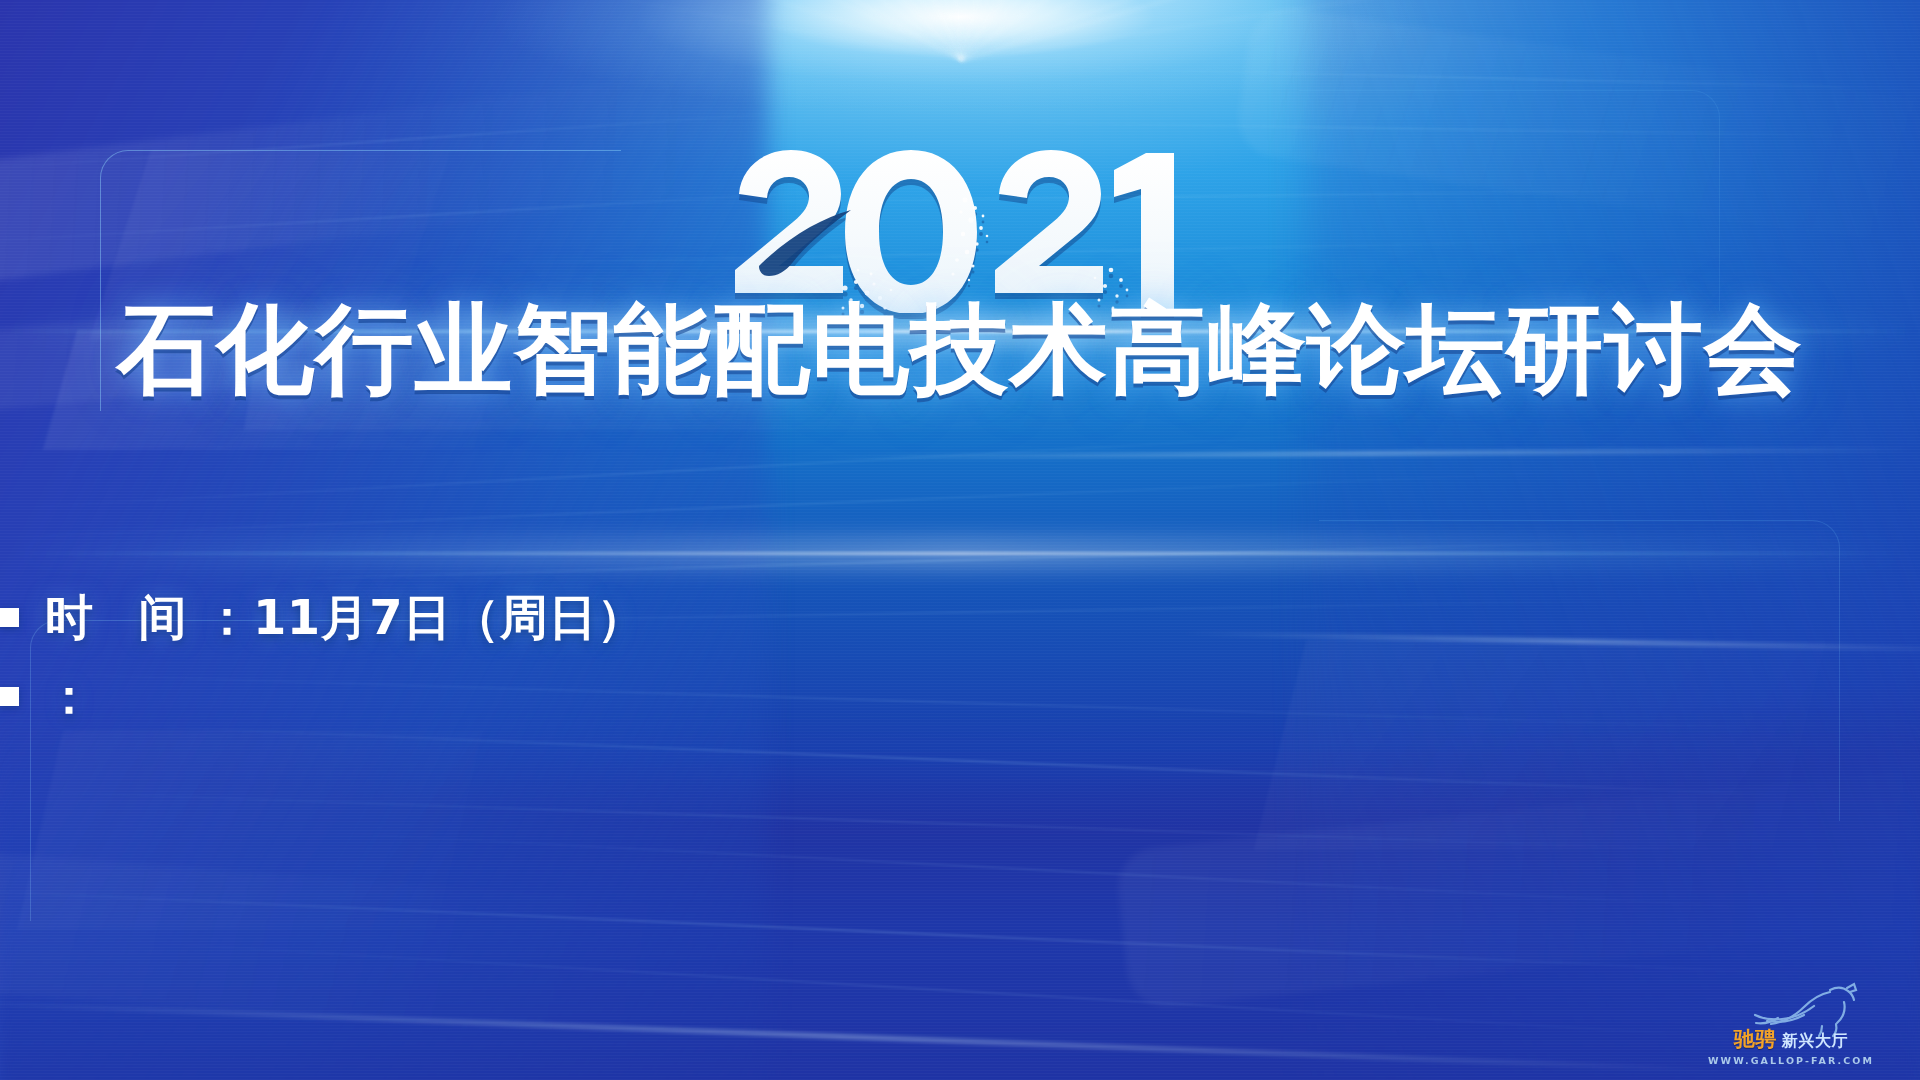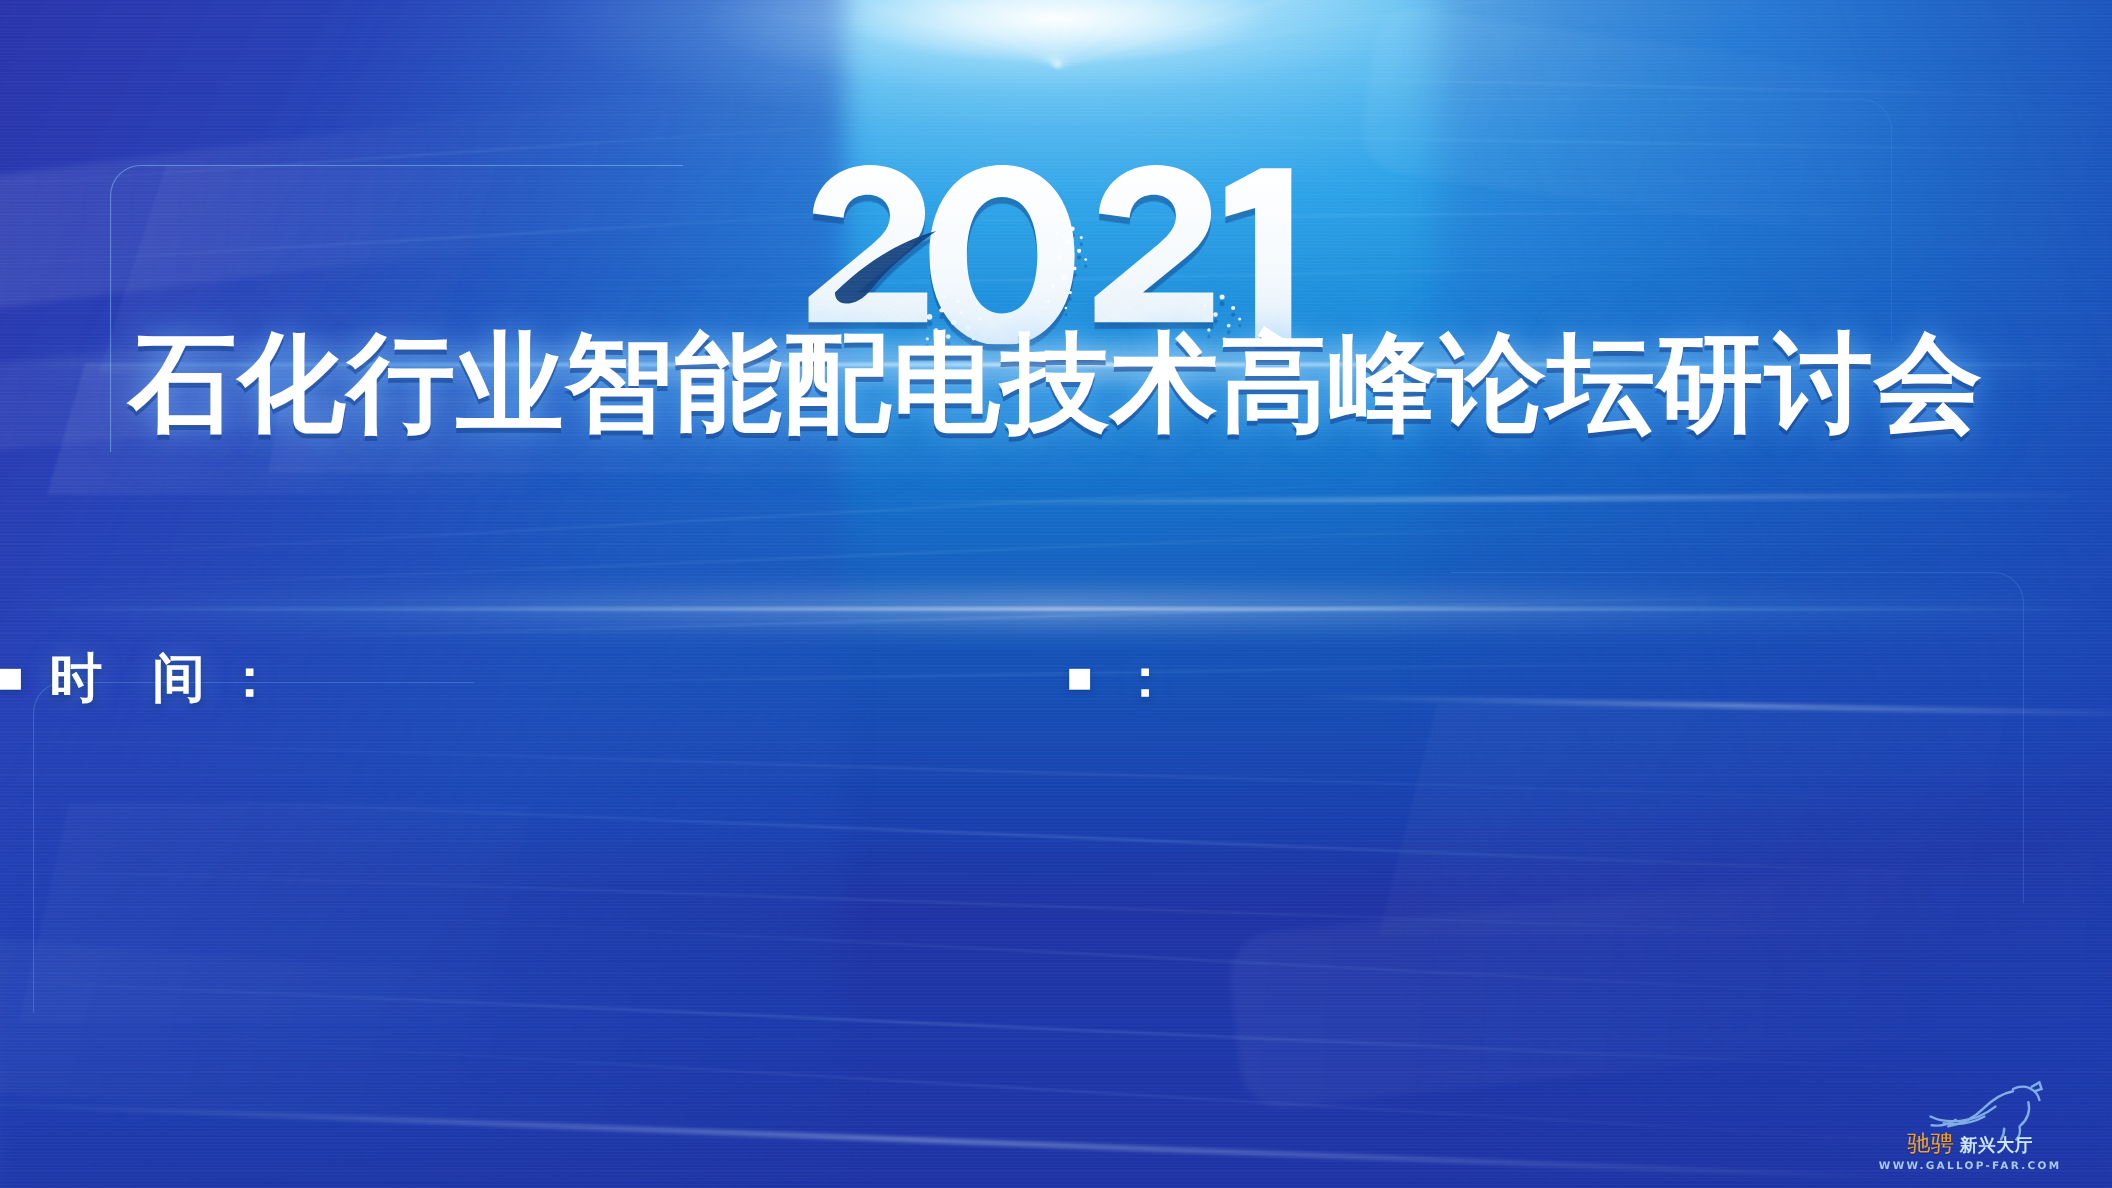--- a/index.html
+++ b/index.html
@@ -97,21 +97,21 @@
     line-height:1;
     white-space:nowrap;
     text-shadow:
       0 4px 0 rgba(16,62,140,.55),
       0 0 26px rgba(120,200,255,.55),
       0 0 60px rgba(90,175,255,.35);
   }
 
   .info-block{
     position:absolute;left:0;right:0;top:590px;
-    display:flex;align-items:center;gap:24px;
+    display:flex;flex-direction:column;align-items:flex-start;gap:24px;
   }
   .info-row{
     display:flex;align-items:center;
     width:1110px;
     color:#fff;
     font-family:"DejaVu Sans","Liberation Sans",sans-serif;
     font-weight:700;
     font-size:48px;
     line-height:1.15;
     text-shadow:0 3px 8px rgba(8,45,110,.55), 0 0 22px rgba(130,205,255,.35);
@@ -128,21 +128,21 @@
   
   .footer-logo{
     position:absolute;right:34px;bottom:8px;width:190px;height:86px;
     display:flex;flex-direction:column;align-items:center;justify-content:flex-end;
   }
   .horse-wrap{position:absolute;left:22px;top:-4px;opacity:.9;}
   .logo-cn{
     position:relative;display:flex;align-items:baseline;gap:5px;z-index:2;margin-bottom:2px;
   }
   .logo-cn-main{
-    font-size:21px;font-weight:400;color:#f2a229;letter-spacing:.02em;
+    font-size:21px;font-weight:700;color:#f2a229;letter-spacing:.02em;
     text-shadow:0 1px 1px rgba(0,0,0,.35);
     font-family:"DejaVu Sans","Liberation Sans",sans-serif;
   }
   .logo-cn-sub{
     font-size:16px;font-weight:700;color:#cfe6ff;letter-spacing:.04em;
     font-family:"DejaVu Sans","Liberation Sans",sans-serif;
   }
   .logo-url{
     position:relative;z-index:2;
     font-size:9.5px;letter-spacing:.22em;color:#aac9ea;font-weight:700;
@@ -304,20 +304,21 @@
     </div>
 
     <div class="main-title">石化行业智能配电技术高峰论坛研讨会</div>
 
     <div class="info-block">
 
       <div class="info-row">
         <span class="bullet"></span>
         <span class="info-label">时  间</span>
         <span class="info-sep">：</span>
+        <span class="info-value">11月7日（周日）</span>
       </div>
 
       <div class="info-row">
         <span class="bullet"></span>
         <span class="info-sep">：</span>
       </div>
 
     </div>
 
     <div class="footer-logo">

